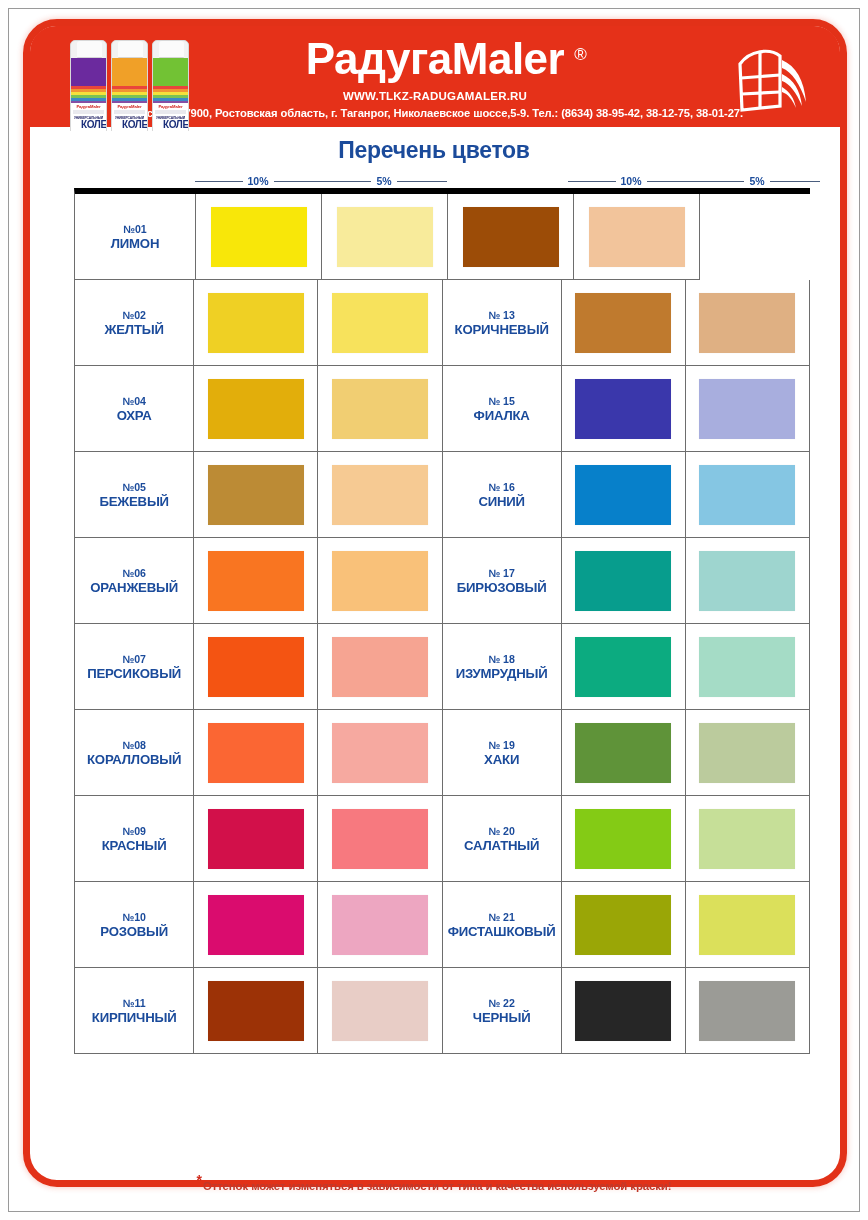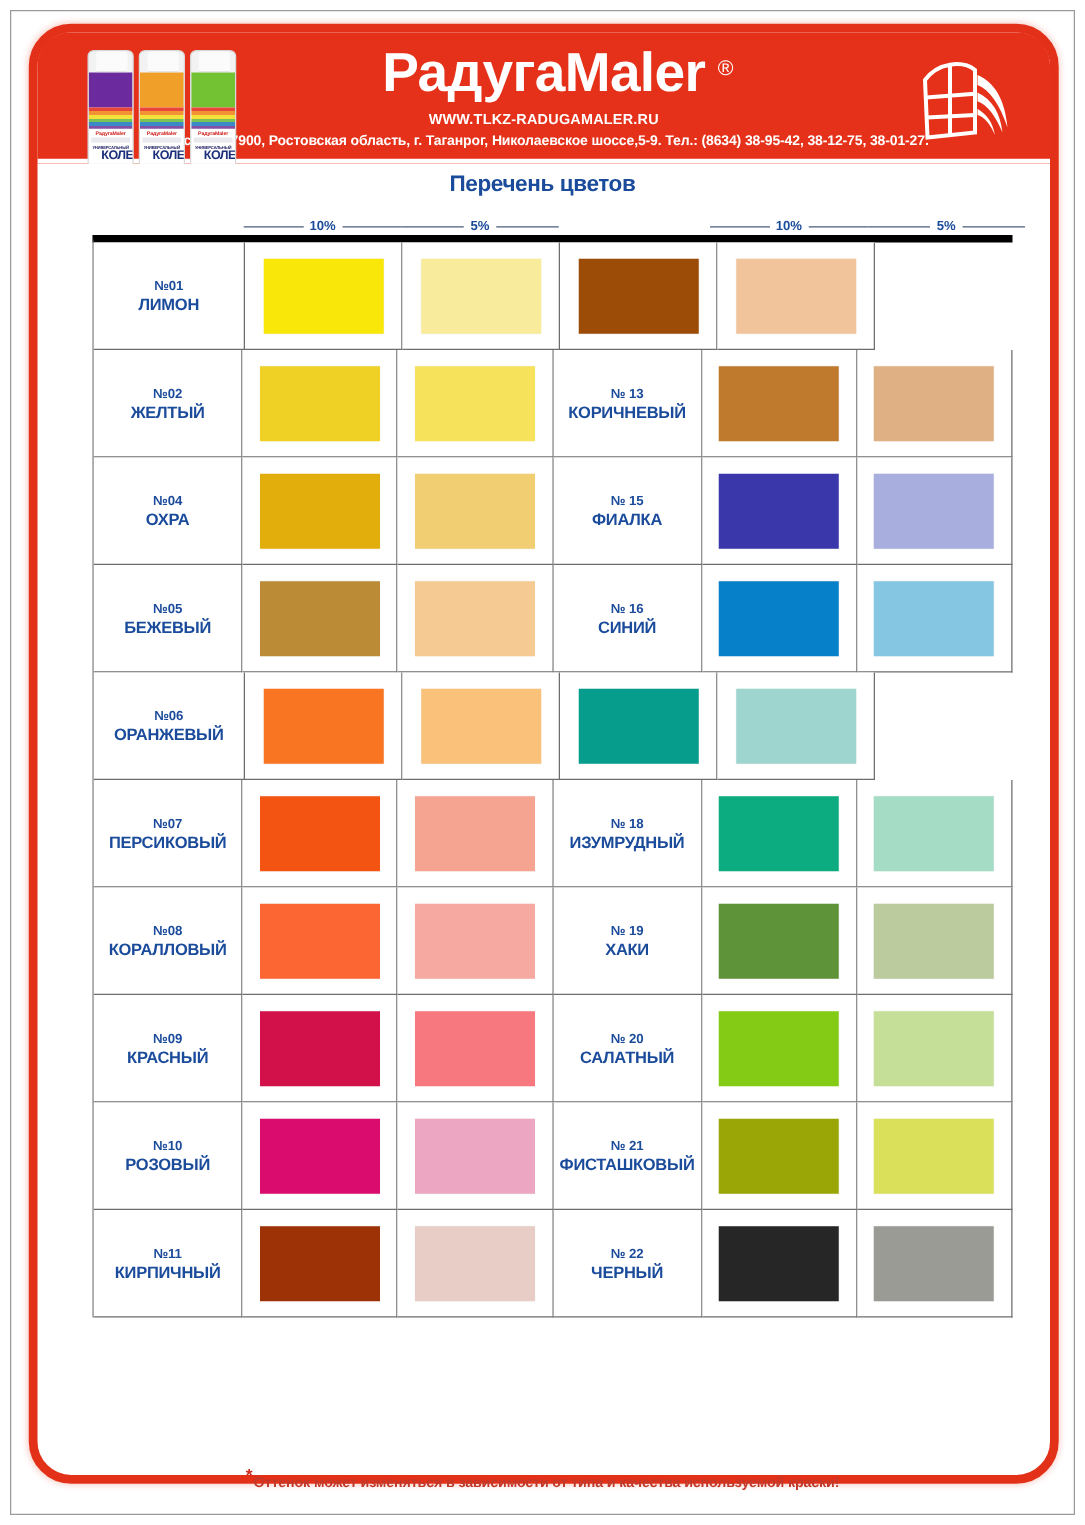--- a/index.html
+++ b/index.html
@@ -173,21 +173,21 @@
     height: 72px;
     z-index: 5;
   }
 
   
   .title {
     position: absolute;
     left: 0; right: 0;
     top: 128px;
     text-align: center;
-    font-size: 18px;
+    font-size: 23px;
     font-weight: bold;
     color: #1b4b9b;
     letter-spacing: -0.3px;
   }
 
   
   .pct-row {
     position: absolute;
     left: 65px;
     top: 165px;
@@ -478,20 +478,24 @@
         <div class="cell name">
           <div class="num">№06</div>
           <div class="cname-txt">ОРАНЖЕВЫЙ</div>
         </div>
         <div class="cell sw">
           <div class="chip" style="background: rgb(249, 117, 33);"></div>
         </div>
         <div class="cell sw">
           <div class="chip" style="background: rgb(249, 193, 121);"></div>
         </div>
+        <div class="cell name">
+          <div class="num">№ 17</div>
+          <div class="cname-txt">БИРЮЗОВЫЙ</div>
+        </div>
         <div class="cell sw">
           <div class="chip" style="background: rgb(7, 157, 141);"></div>
         </div>
         <div class="cell sw">
           <div class="chip" style="background: rgb(158, 213, 207);"></div>
         </div>
       </div>
       <div class="grid-row">
         <div class="cell name">
           <div class="num">№07</div>

